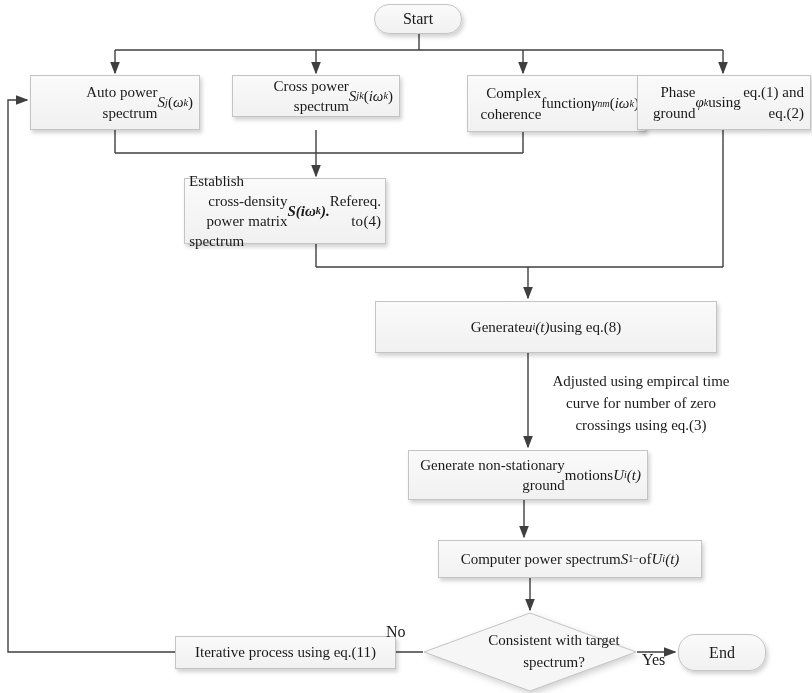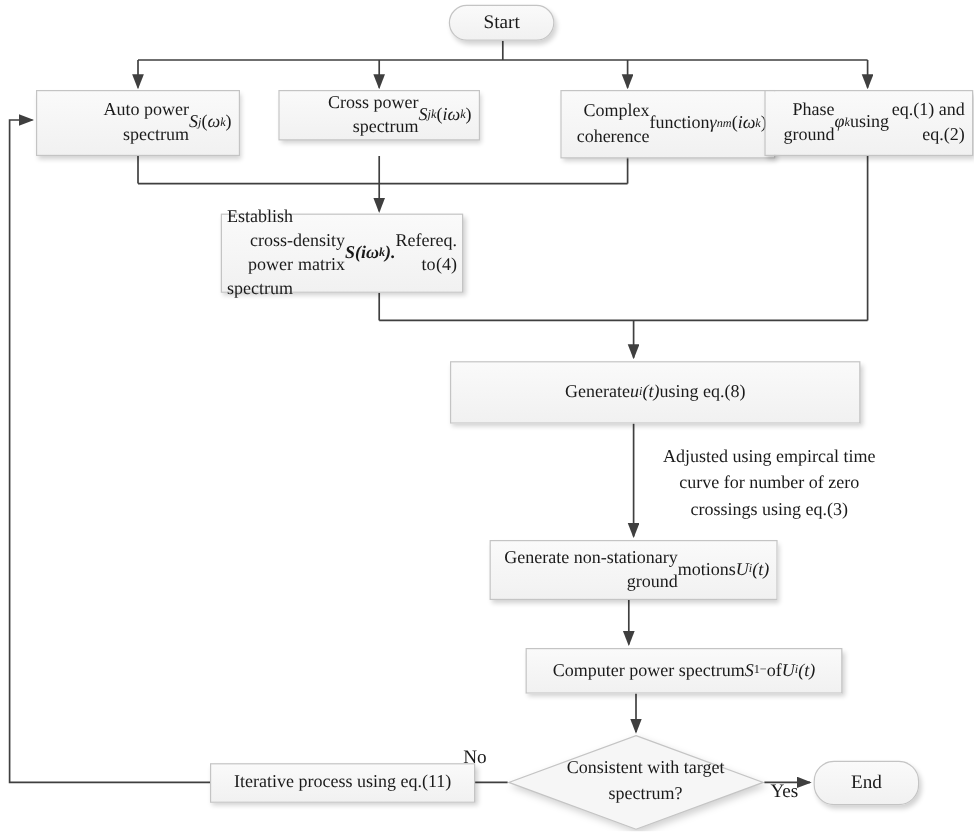--- a/index.html
+++ b/index.html
@@ -76,21 +76,21 @@
   #n-start        { left: 374px; top: 4px;   width: 88px;  height: 30px; }
   #n-auto         { left: 30px;  top: 75px;  width: 170px; height: 55px; }
   #n-cross        { left: 232px; top: 75px;  width: 168px; height: 42px; }
   #n-coherence    { left: 433px; top: 75px;  width: 179px; height: 57px; margin-left: 34px; }
   #n-phase        { left: 637px; top: 75px;  width: 174px; height: 55px; }
   #n-establish    { left: 184px; top: 178px; width: 202px; height: 66px; }
   #n-generate-u   { left: 375px; top: 301px; width: 342px; height: 52px; }
   #n-annotation   { left: 531px; top: 371px; width: 220px; }
   #n-nonstationary{ left: 408px; top: 450px; width: 240px; height: 50px; }
   #n-power        { left: 398px; top: 540px; width: 264px; height: 38px; margin-left: 40px; }
-  #n-decision-txt { left: 448px; top: 630px; width: 180px; }
+  #n-decision-txt { left: 464px; top: 630px; width: 180px; }
   #n-iterative    { left: 175px; top: 636px; width: 221px; height: 33px; }
   #n-end          { left: 678px; top: 634px; width: 88px;  height: 37px; }
   #lbl-no         { left: 386px; top: 623px; width: 32px; }
   #lbl-yes        { left: 642px; top: 651px; width: 36px; }
 </style>
 </head>
 <body>
 
 <div class="canvas">
 

